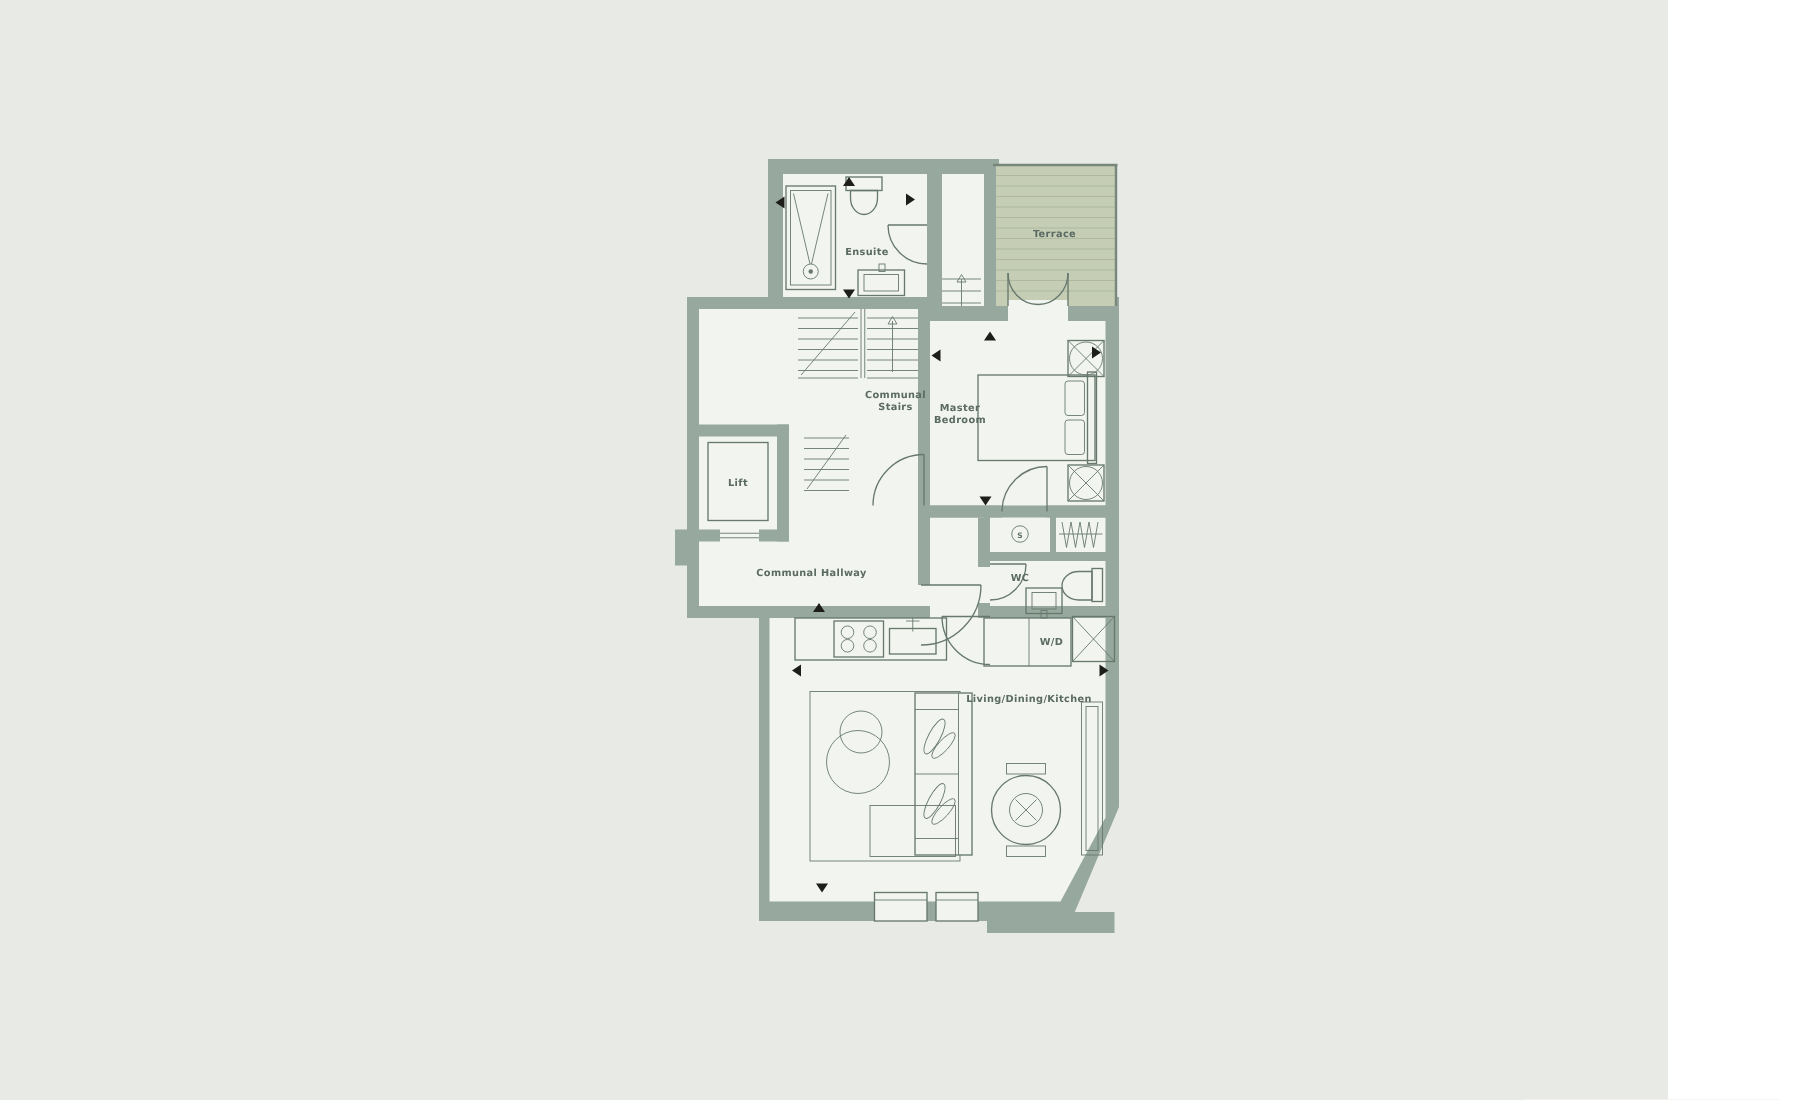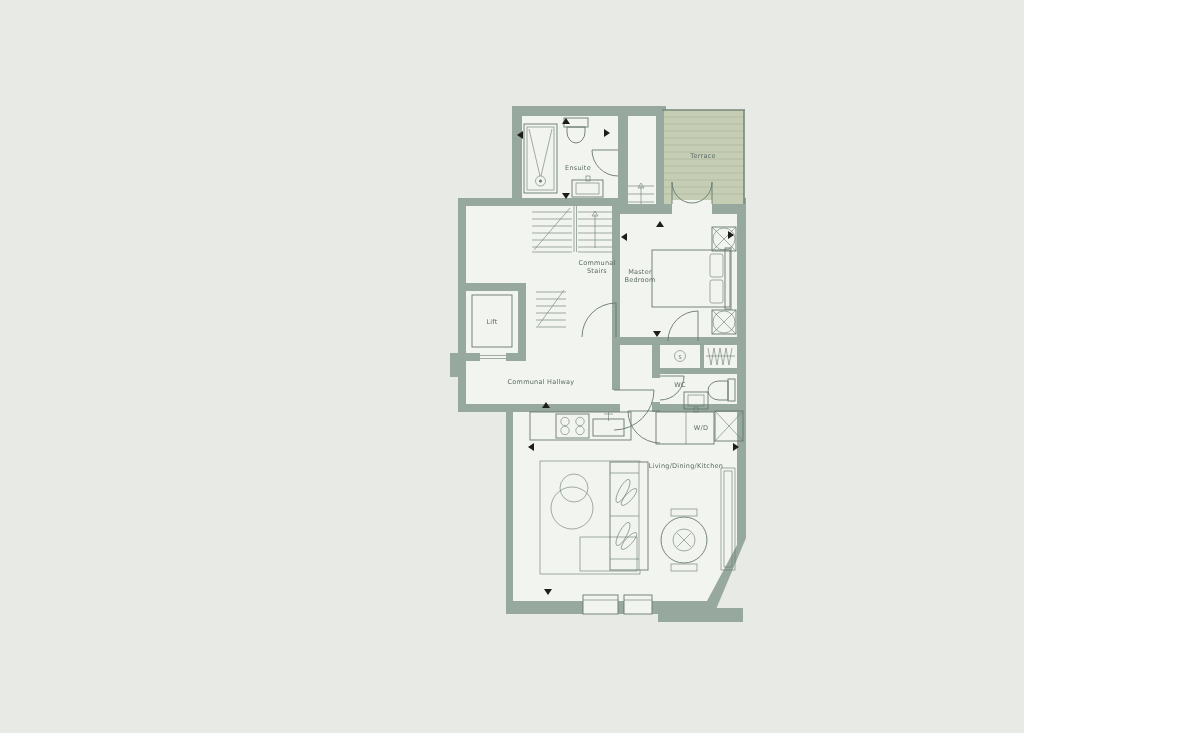--- a/index.html
+++ b/index.html
@@ -1,21 +1,22 @@
 <!DOCTYPE html>
 <html><head>
 <meta charset="utf-8">
 <style>
   html,body{margin:0;padding:0;}
   .stage{
     position:relative;
-    width:1024px;height:733px;
+    width:1112px;height:733px;
     background:#e8eae5;
     overflow:hidden;
     font-family:"DejaVu Sans", sans-serif;
+    font-weight:bold;
   }
   svg{display:block;}
   .wall{fill:#97a89e;stroke:none;}
   .floor{fill:#f2f4ef;stroke:none;}
   .ln{stroke:#67786f;stroke-width:0.9;fill:none;}
   .lnf{stroke:#67786f;stroke-width:0.9;fill:#f2f4ef;}
   .thin{stroke:#67786f;stroke-width:0.6;fill:none;}
   .lbl{font-family:"DejaVu Sans", sans-serif;font-size:6.5px;fill:#5b6b63;letter-spacing:0.25px;text-anchor:middle;}
   .lbl-s{font-family:"DejaVu Sans", sans-serif;font-size:5px;fill:#5b6b63;text-anchor:middle;}
   .marker{fill:#1d1d1b;stroke:none;}

